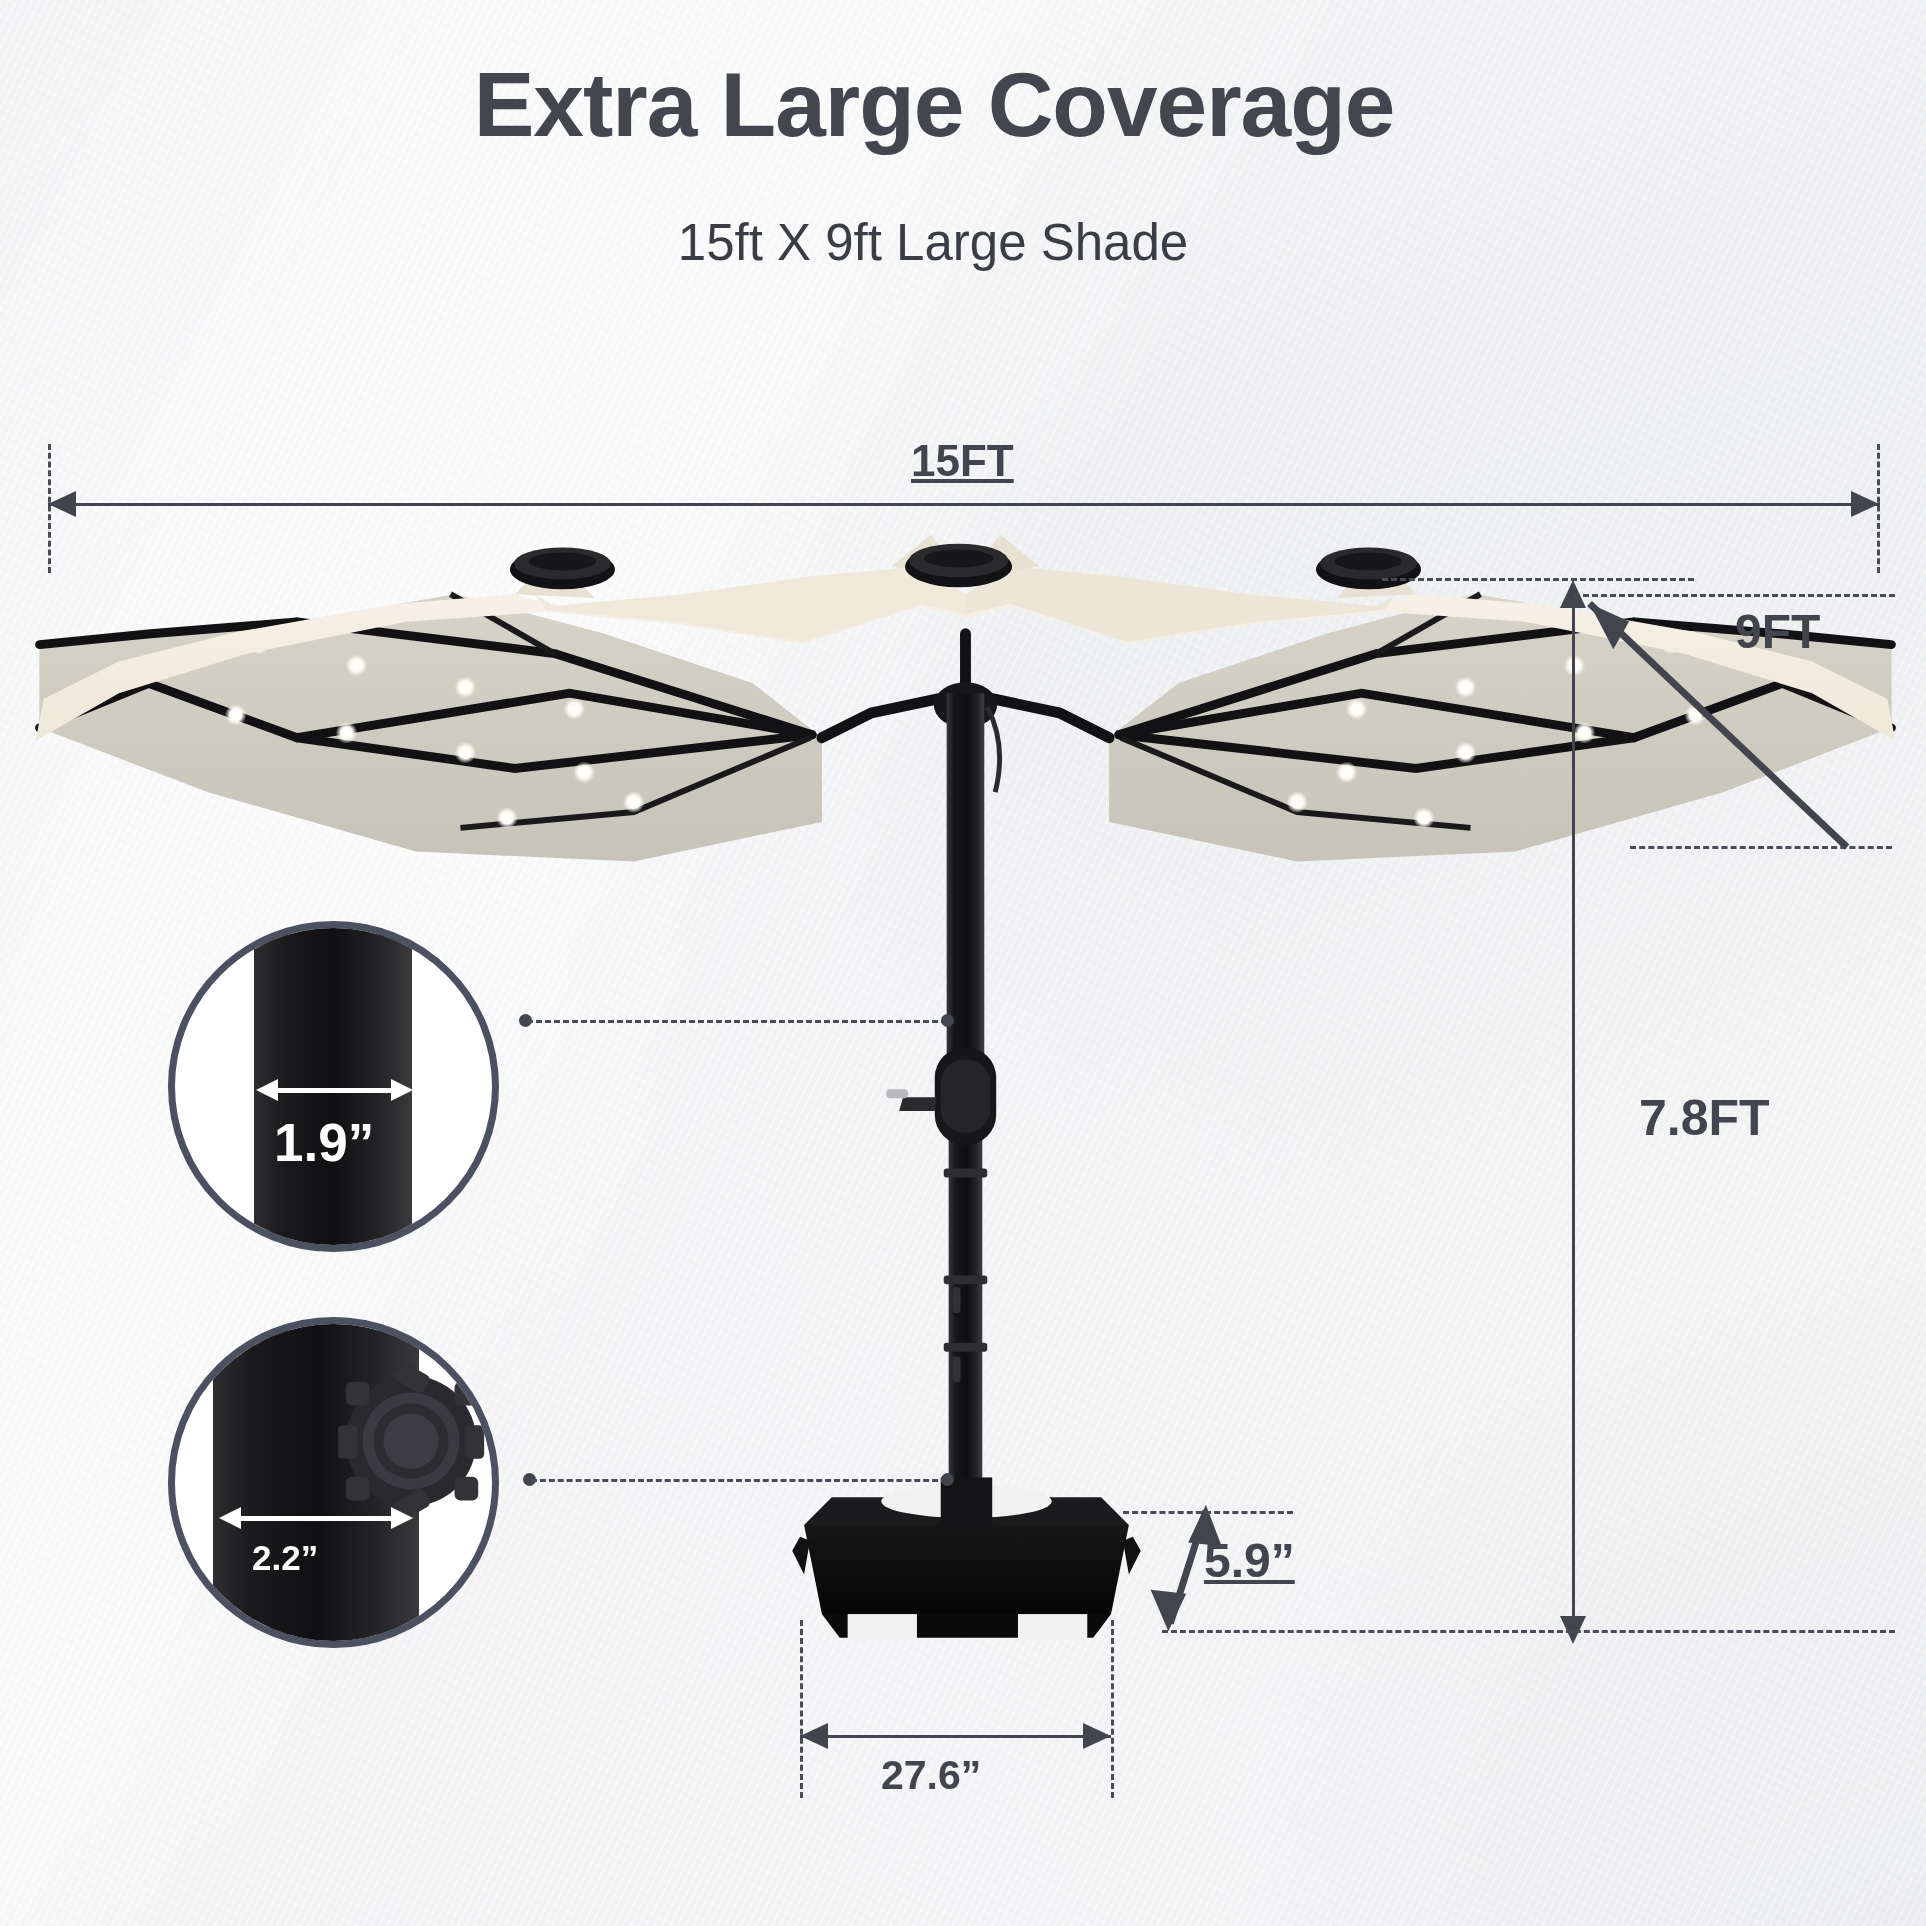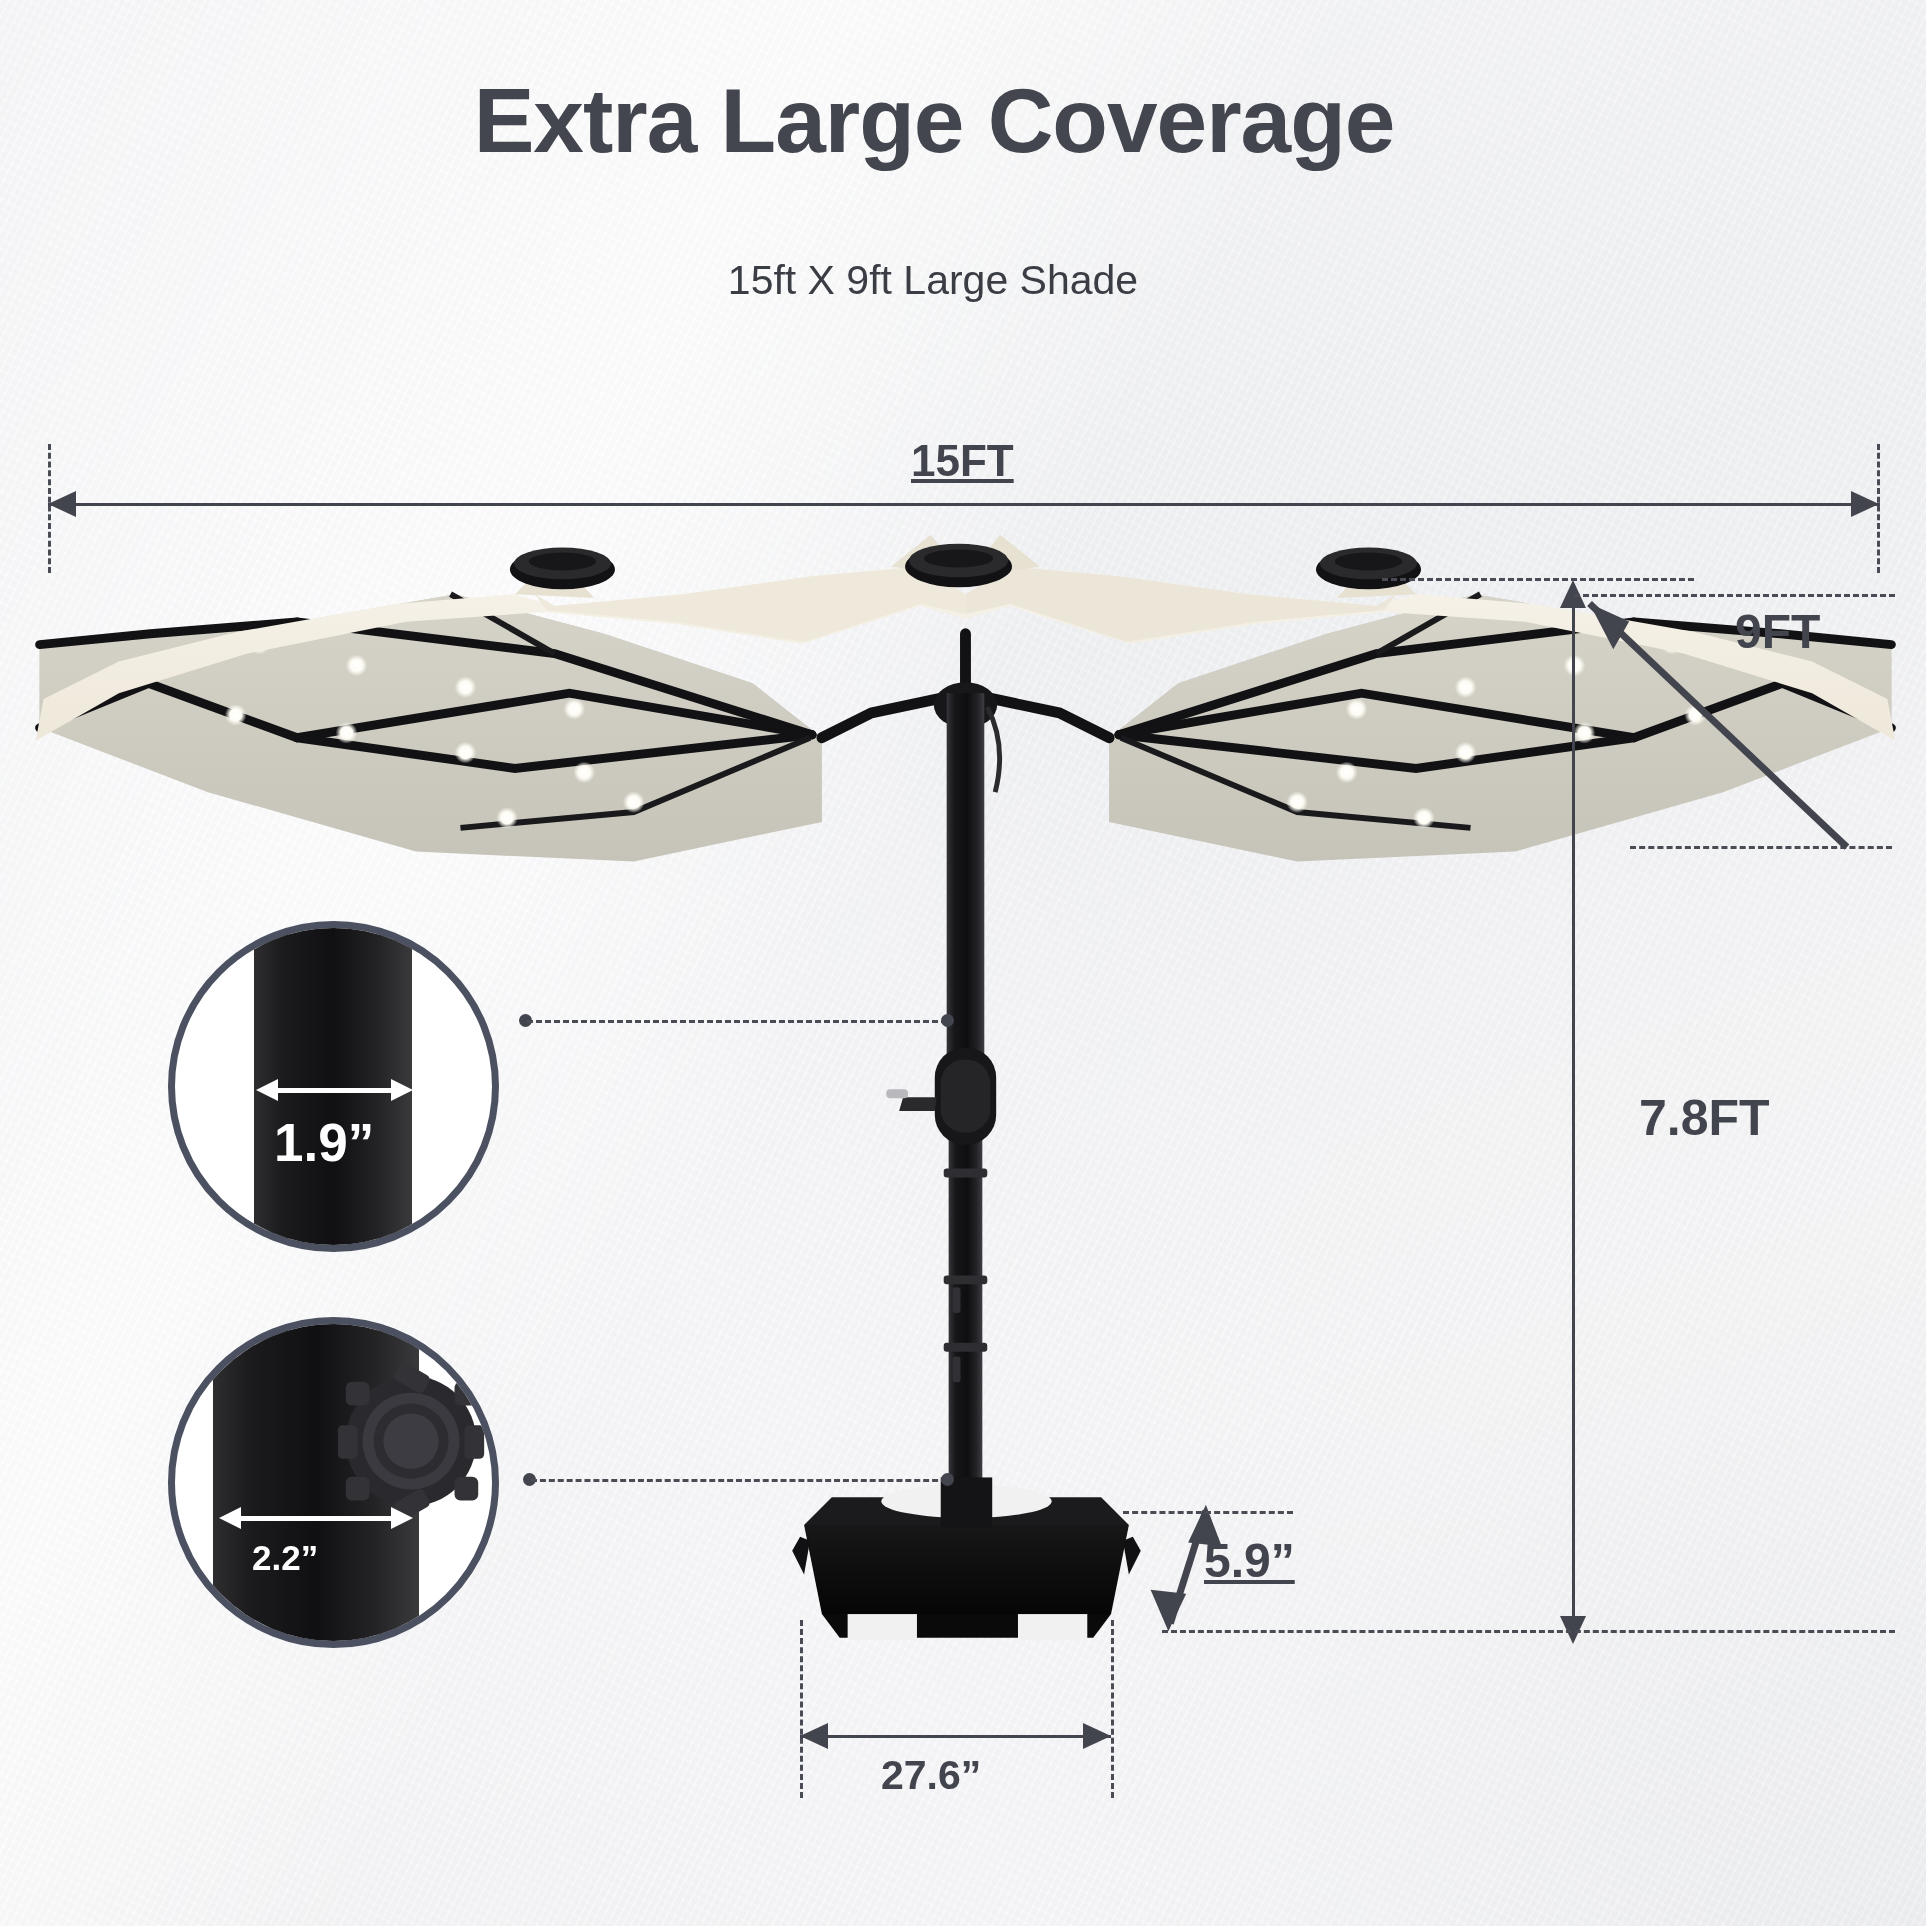--- a/index.html
+++ b/index.html
@@ -20,25 +20,24 @@
   .noise{position:absolute;inset:0;pointer-events:none;opacity:.45;
     background-image:
       repeating-linear-gradient(117deg, rgba(255,255,255,.55) 0 2px, rgba(228,229,232,.25) 2px 7px),
       repeating-linear-gradient(27deg, rgba(255,255,255,.35) 0 3px, rgba(226,228,231,.18) 3px 9px);
   }
   
   #title{
     position:absolute;left:0;right:59px;top:57px;text-align:center;
     font-size:91px;font-weight:bold;color:#44464f;letter-spacing:-1px;
     line-height:1.05;
-    margin-top:16px;
   }
   #subtitle{
     position:absolute;left:0;right:61px;top:213px;text-align:center;
-    font-size:41px;color:#3b3d44;font-weight:400;margin-top:44px;
+    font-size:51px;color:#3b3d44;font-weight:400;
   }
   
   .vdash{position:absolute;width:0;border-left:3px dashed #4a4c55;}
   .hdash{position:absolute;height:0;border-top:3px dashed #4a4c55;}
   .hline{position:absolute;height:0;border-top:3px solid #43454e;}
   .vline{position:absolute;width:0;border-left:3px solid #43454e;}
   .dimlabel{position:absolute;font-weight:bold;color:#43454e;white-space:nowrap;}
   .arrow{position:absolute;width:0;height:0;}
   .arr-left{border-top:13px solid transparent;border-bottom:13px solid transparent;border-right:28px solid #43454e;}
   .arr-right{border-top:13px solid transparent;border-bottom:13px solid transparent;border-left:28px solid #43454e;}

